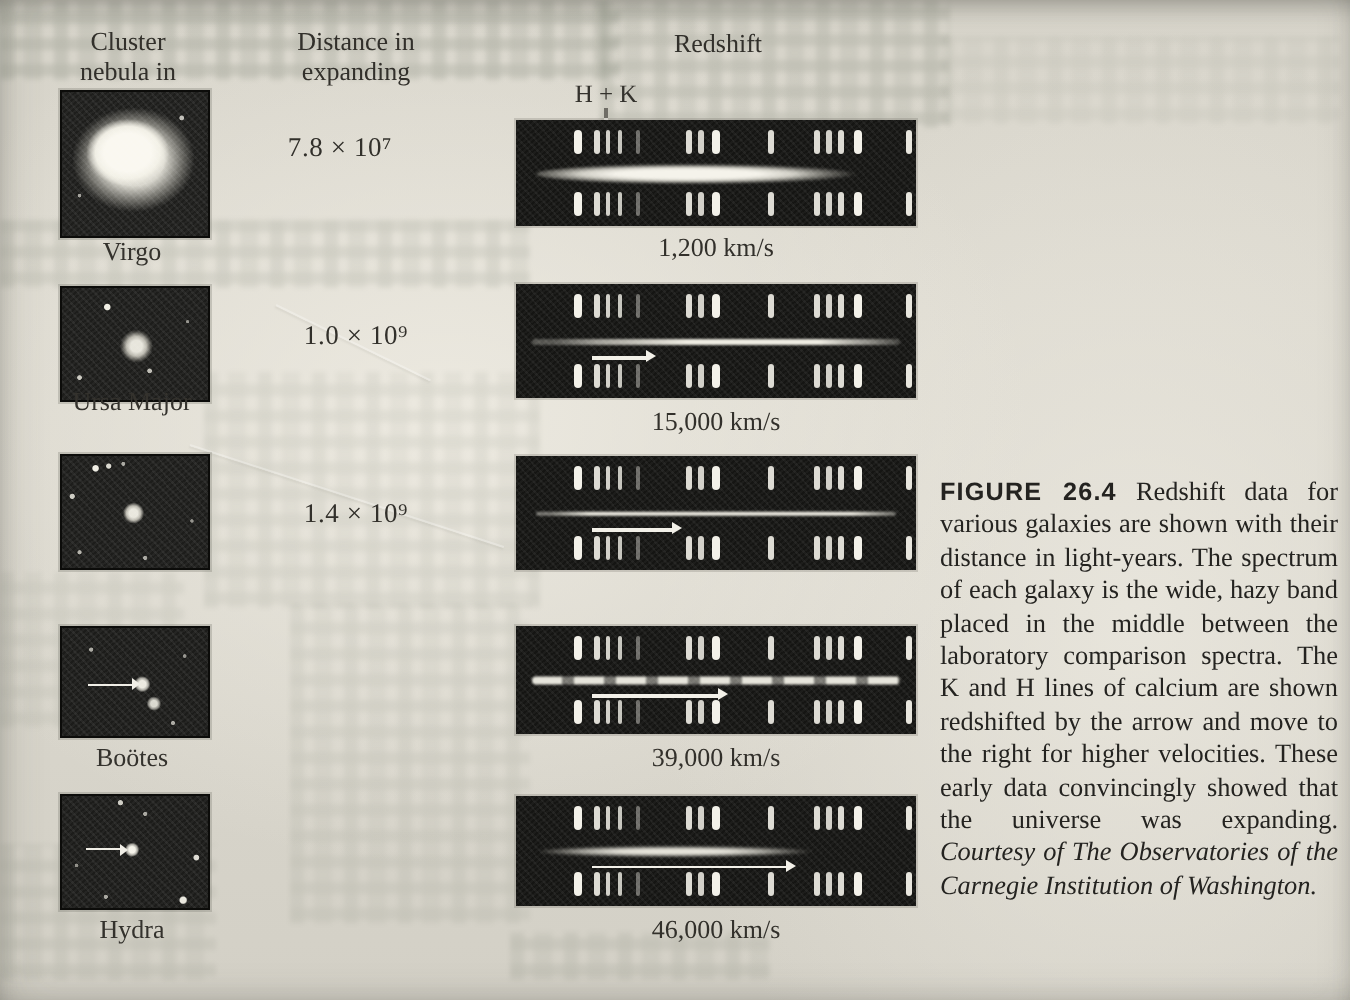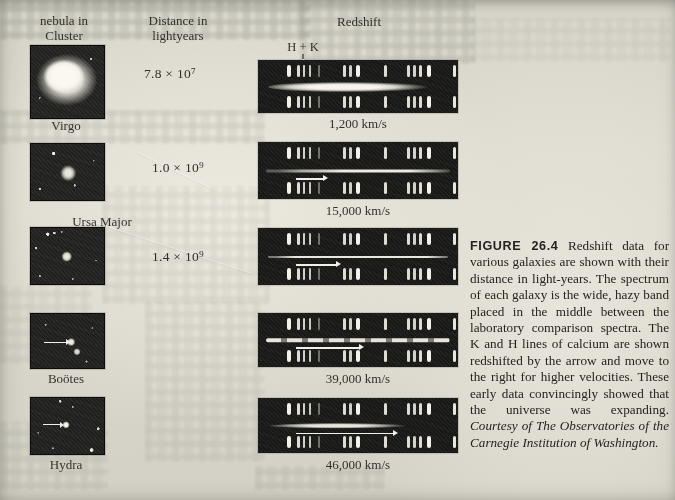--- a/index.html
+++ b/index.html
@@ -138,26 +138,26 @@
   <div class="bleed" style="left:145px;top:302px;width:120px;height:160px;opacity:.14;"></div>
   <div class="bleed" style="left:470px;top:18px;width:200px;height:44px;opacity:.10;"></div>
   <div class="bleed" style="left:0;top:286px;width:92px;height:78px;opacity:.13;"></div>
   <div class="bleed" style="left:0;top:422px;width:108px;height:68px;opacity:.16;"></div>
   <div class="bleed" style="left:255px;top:466px;width:130px;height:24px;opacity:.18;"></div>
 
   <div class="crease" style="left:138px;top:152px;width:86px;transform:rotate(26deg);opacity:.5;"></div>
   <div class="crease" style="left:95px;top:222px;width:165px;transform:rotate(18deg);opacity:.5;"></div>
 
   <div class="abs ctr hdr" style="left:18px;top:13px;width:92px;">
+    <div>Cluster</div>
     <div>nebula in</div>
-    <div>Cluster</div>
   </div>
   <div class="abs ctr hdr" style="left:128px;top:13px;width:100px;">
     <div>Distance in</div>
-    <div>lightyears</div>
+    <div>expanding</div>
   </div>
   <div class="abs ctr hdr" style="left:328px;top:14px;width:62px;">Redshift</div>
 
   <div class="abs ctr lbl" style="left:276px;top:40px;width:54px;font-size:12.5px;">H + K</div>
   <div class="hk-arrow"></div>
 
   <div class="gal gal-virgo" style="left:30px;top:45px;">
       <div class="grain"></div>
     </div>
   <div class="abs ctr lbl" style="left:0;top:118px;width:132px;">Virgo</div>
@@ -196,21 +196,21 @@
         <span class="tick" style="left: 84.5%; width: 4px; opacity: 1;"></span>
         <span class="tick" style="left: 97.5%; width: 3px; opacity: 0.95;"></span>
       </div>
 
   </div>
   <div class="abs ctr vel" style="left:298px;top:116px;width:120px;">1,200 km/s</div>
 
   <div class="gal gal-ursa" style="left:30px;top:143px;">
       <div class="grain"></div>
     </div>
-  <div class="abs ctr lbl" style="left:0;top:214px;width:132px;margin-left:36px;">Ursa Major</div>
+  <div class="abs ctr lbl" style="left:0;top:193px;width:132px;">Ursa Major</div>
   <div class="abs ctr dist" style="left:128px;top:160px;width:100px;">1.0 × 10⁹</div>
   <div class="spec" style="top:142px;height:57px;">
     <div class="ticks-top">
         <span class="tick" style="left: 14.5%; width: 4px; opacity: 1;"></span>
         <span class="tick" style="left: 19.5%; width: 2.5px; opacity: 0.9;"></span>
         <span class="tick" style="left: 22.5%; width: 2px; opacity: 0.85;"></span>
         <span class="tick" style="left: 25.5%; width: 2px; opacity: 0.8;"></span>
         <span class="tick" style="left: 30%; width: 2px; opacity: 0.4;"></span>
         <span class="tick" style="left: 42.5%; width: 2.5px; opacity: 0.9;"></span>
         <span class="tick" style="left: 45.5%; width: 2.5px; opacity: 0.85;"></span>

